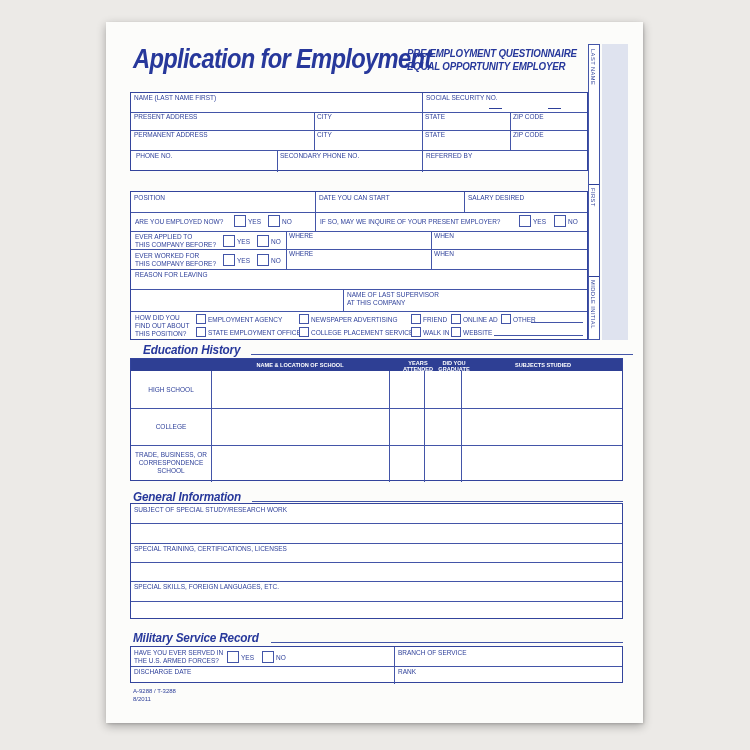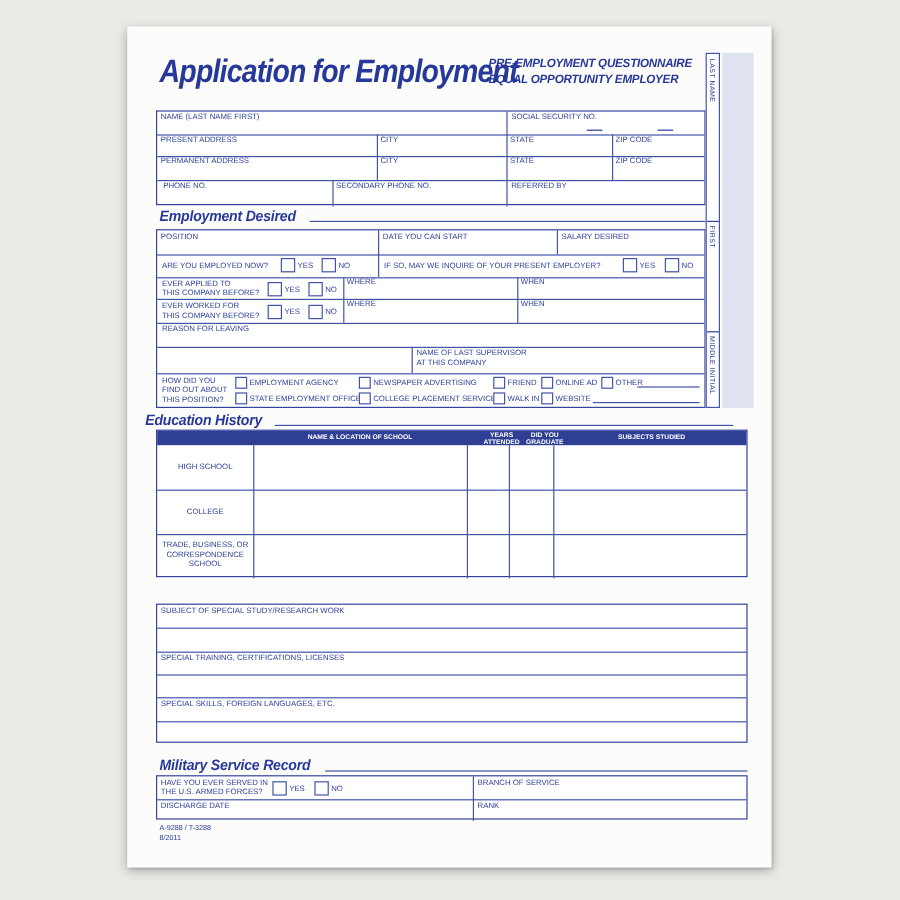--- a/index.html
+++ b/index.html
@@ -85,24 +85,20 @@
     <div class="cell" style="left:379px;top:37px;width:79px;height:20px;"></div>
 
     <div class="lbl" style="left:5px;top:59px;">PHONE NO.</div>
     <div class="cell" style="left:0;top:57px;width:146px;height:22px;"></div>
     <div class="lbl" style="left:149px;top:59px;">SECONDARY PHONE NO.</div>
     <div class="cell" style="left:146px;top:57px;width:145px;height:22px;"></div>
     <div class="lbl" style="left:295px;top:59px;">REFERRED BY</div>
     <div class="cell" style="left:291px;top:57px;width:167px;height:22px;"></div>
   </div>
 
-  <div class="abs shead" style="left:27px;top:150px;width:455px;height:15px;">
-    <span class="ht">Employment Desired</span>
-    <span class="rule"></span>
-  </div>
 
   <div class="tbl" style="left:24px;top:169px;width:458px;height:149px;">
     <div class="vline" style="left:184px;top:0;height:39px;"></div>
     <div class="vline" style="left:333px;top:0;height:20px;"></div>
     <div class="hline" style="top:20px;"></div>
     <div class="hline" style="top:39px;"></div>
     <div class="vline" style="left:155px;top:39px;height:38px;"></div>
     <div class="vline" style="left:300px;top:39px;height:38px;"></div>
     <div class="hline" style="top:57px;"></div>
     <div class="hline" style="top:77px;"></div>
@@ -210,21 +206,21 @@
           <span class="cb sm"></span>
           <span class="cbt">WALK IN</span>
         </div>
     <div class="cbu" style="left:320px;top:135px;">
           <span class="cb sm"></span>
           <span class="cbt">WEBSITE</span>
         </div>
     <div class="uline" style="left:363px;top:135px;width:89px;height:8px;"></div>
   </div>
 
-  <div class="abs shead" style="left:15px;top:320px;width:490px;height:15px;">
+  <div class="abs shead" style="left:37px;top:320px;width:490px;height:15px;">
     <span class="ht">Education History</span>
     <span class="rule"></span>
   </div>
 
   <div class="tbl" style="left:24px;top:336px;width:493px;height:123px;">
     <div class="edhead"></div>
     <div class="hlbl" style="left:169px;top:3px;">NAME &amp; LOCATION OF SCHOOL</div>
     <div class="hlbl" style="left:287px;top:0.5px;">YEARS
 ATTENDED</div>
     <div class="hlbl" style="left:323px;top:0.5px;">DID YOU
@@ -248,20 +244,24 @@
     <div class="cell" style="left:80px;top:49px;width:178px;height:37px;"></div>
     <div class="cell" style="left:258px;top:49px;width:35px;height:37px;"></div>
     <div class="cell" style="left:293px;top:49px;width:37px;height:37px;"></div>
     <div class="cell" style="left:330px;top:49px;width:163px;height:37px;"></div>
     <div class="cell" style="left:80px;top:86px;width:178px;height:37px;"></div>
     <div class="cell" style="left:258px;top:86px;width:35px;height:37px;"></div>
     <div class="cell" style="left:293px;top:86px;width:37px;height:37px;"></div>
     <div class="cell" style="left:330px;top:86px;width:163px;height:37px;"></div>
   </div>
 
+  <div class="abs shead" style="left:27px;top:468px;width:490px;height:14px;">
+    <span class="ht">General Information</span>
+    <span class="rule"></span>
+  </div>
 
   <div class="tbl" style="left:24px;top:481px;width:493px;height:116px;">
     <div class="hline" style="top:19px;"></div>
     <div class="hline" style="top:39px;"></div>
     <div class="hline" style="top:58px;"></div>
     <div class="hline" style="top:77px;"></div>
     <div class="hline" style="top:97px;"></div>
     <div class="lbl" style="left:3px;top:2px;">SUBJECT OF SPECIAL STUDY/RESEARCH WORK</div>
     <div class="cell" style="left:0;top:0;width:493px;height:39px;"></div>
     <div class="lbl" style="left:3px;top:41px;">SPECIAL TRAINING, CERTIFICATIONS, LICENSES</div>

